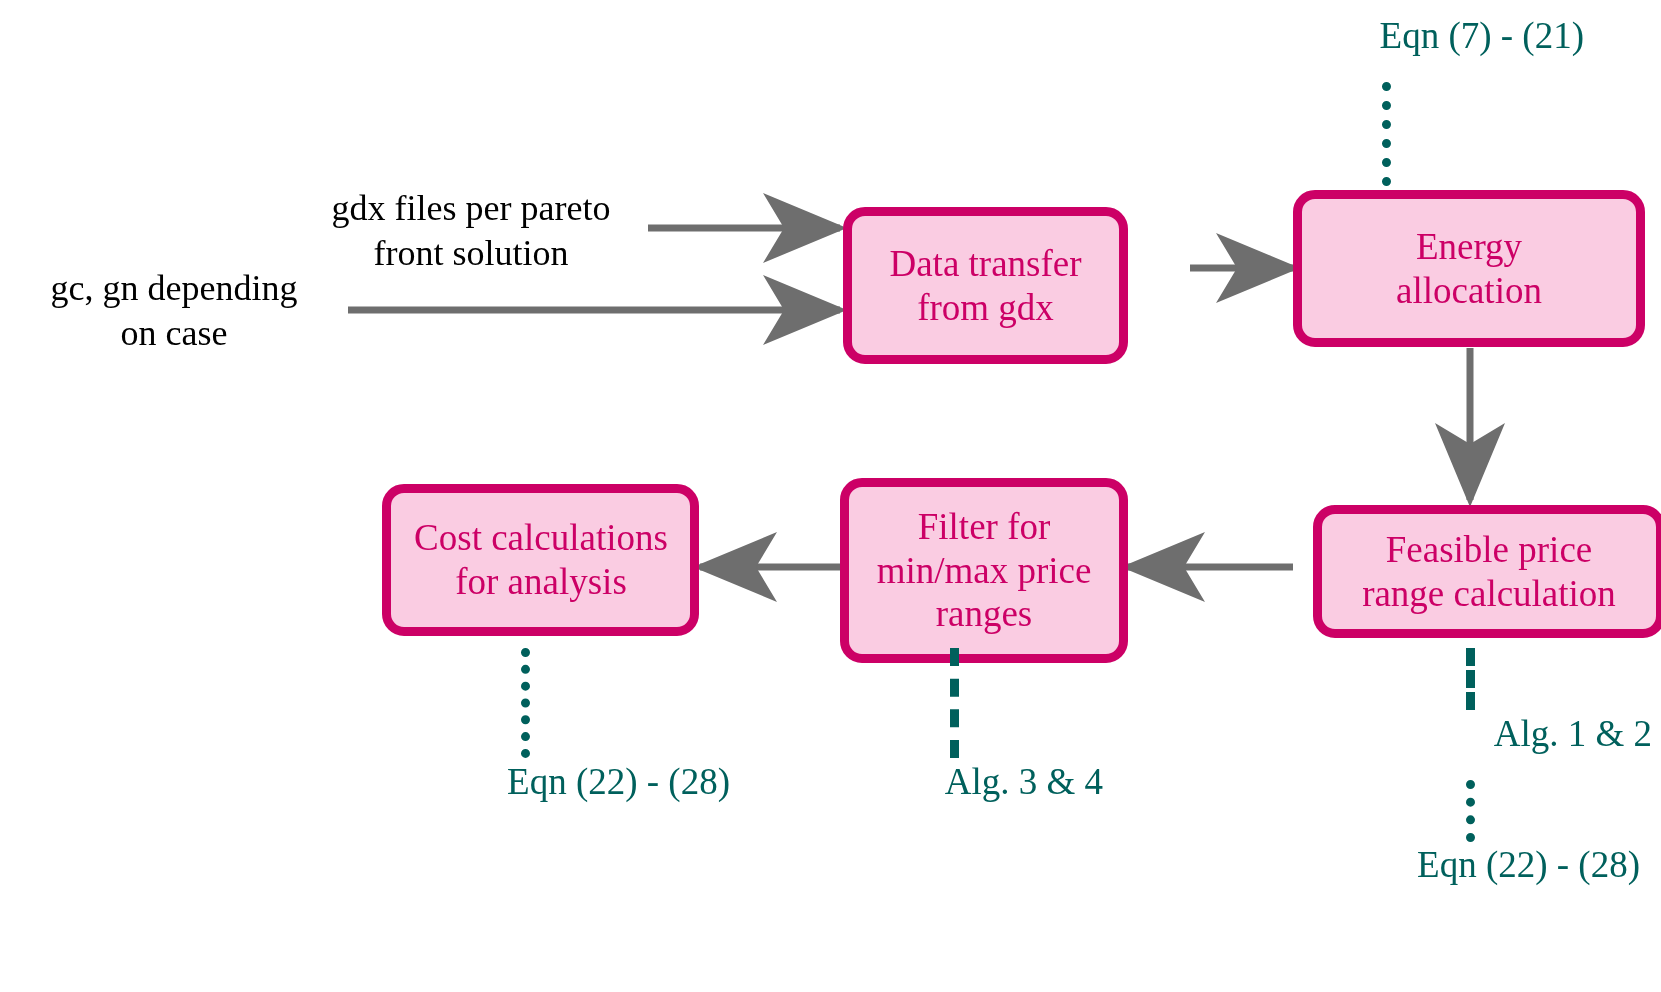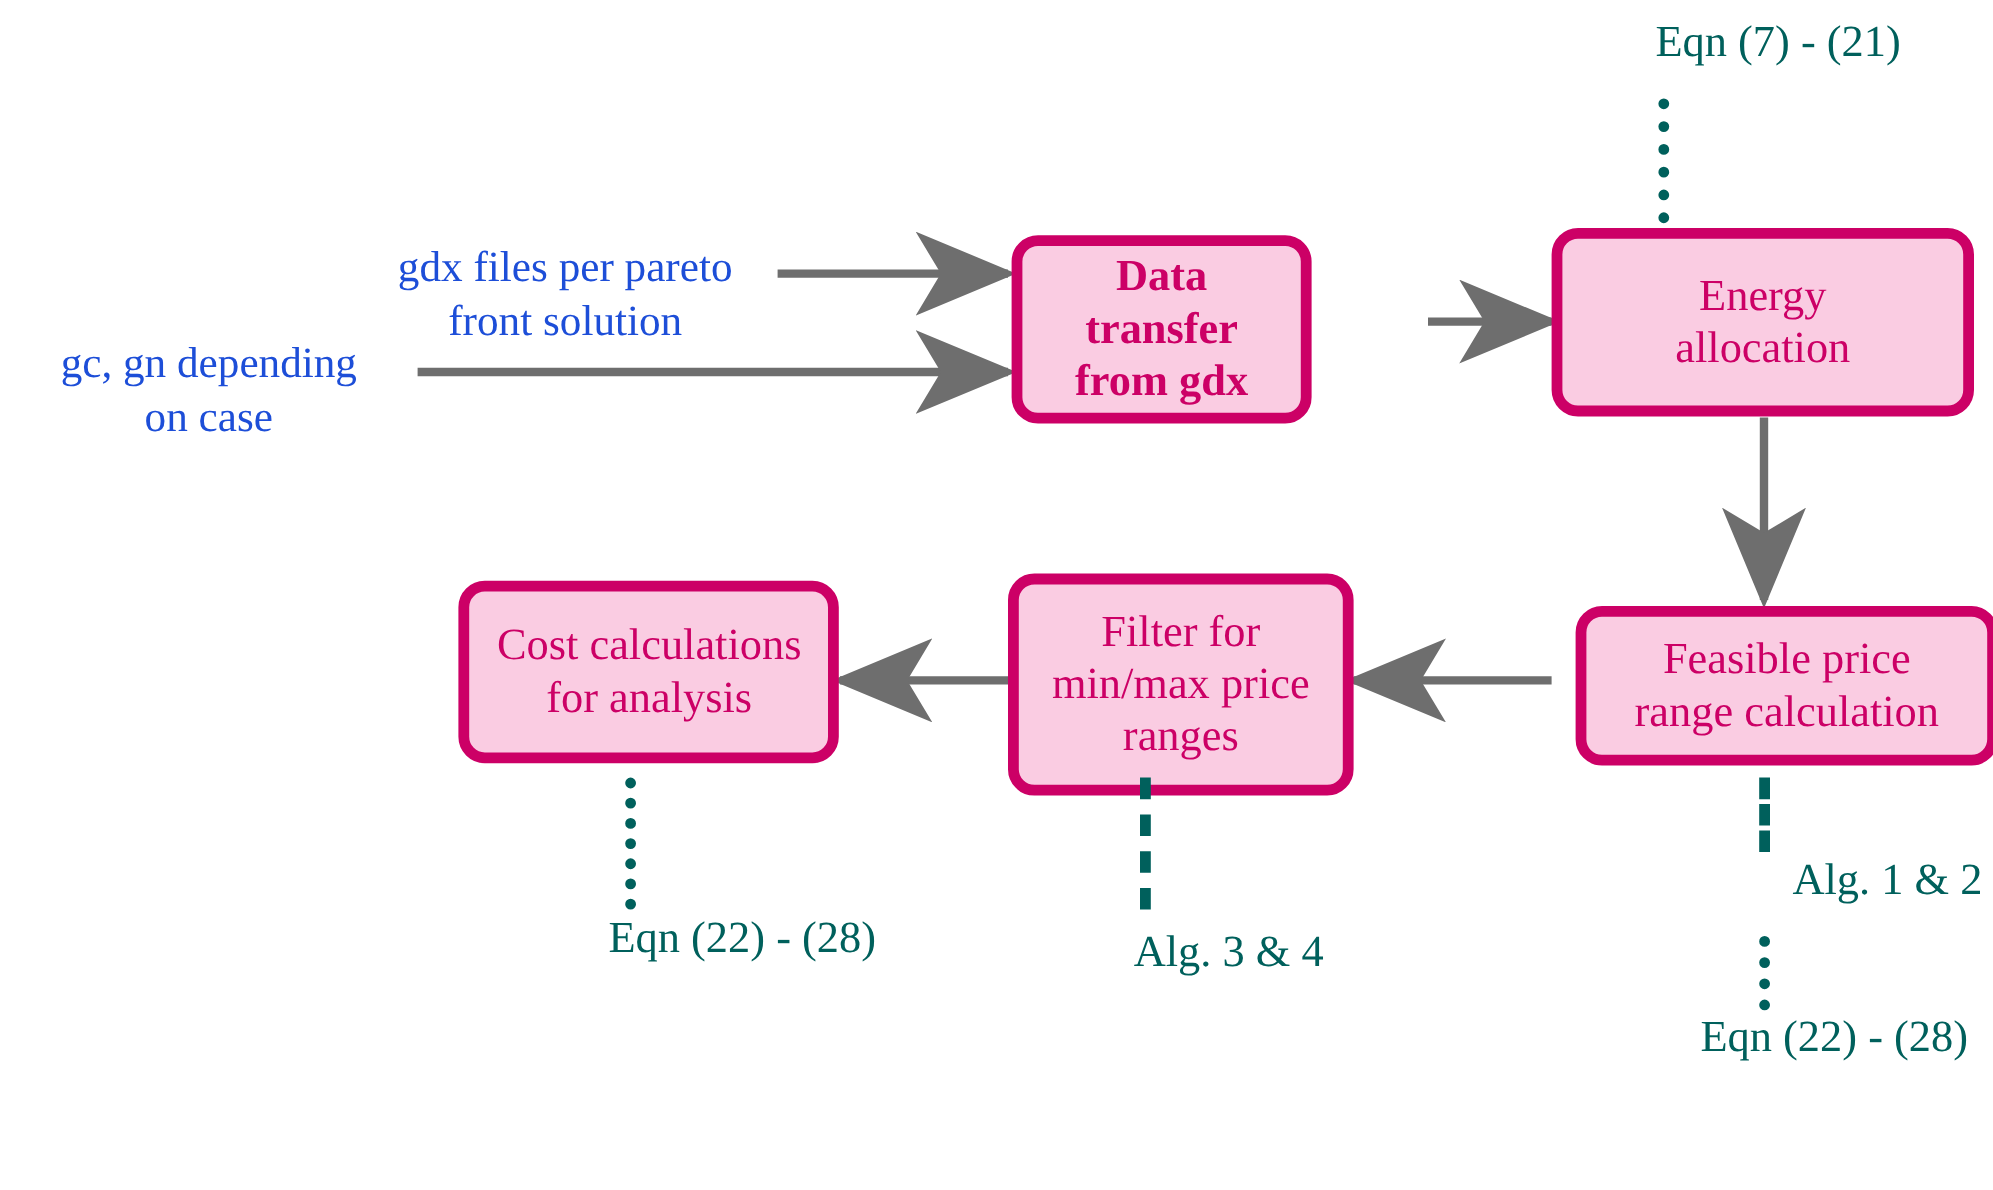--- a/index.html
+++ b/index.html
@@ -32,27 +32,26 @@
     text-align: center;
     display: flex;
     align-items: center;
     justify-content: center;
     padding: 4px 10px;
     white-space: pre-line;
   }
   
   .gray-label {
     position: absolute;
-    color: #1d4ed8;
+    color: #000000;
     font-family: "Liberation Serif", "DejaVu Serif", serif;
     font-size: 36px;
     line-height: 1.25;
     text-align: center;
     white-space: pre-line;
-    margin-top: 14px;
   }
   
   .teal-label {
     position: absolute;
     color: #00605C;
     font-family: "Liberation Serif", "DejaVu Serif", serif;
     font-size: 37px;
     line-height: 1.2;
     text-align: right;
     white-space: nowrap;
@@ -100,21 +99,21 @@
 
     <line x1="840" y1="567" x2="700" y2="567" stroke="#6E6E6E" stroke-width="7" marker-end="url(#ah)"></line>
   </svg>
 
   <div class="gray-label" style="left:286px; top:186px; width:370px;">gdx files per pareto
 front solution</div>
 
   <div class="gray-label" style="left:0px; top:266px; width:348px;">gc, gn depending
 on case</div>
 
-  <div class="node" style="left:843px; top:196px; width:250px; height:157px;font-weight:bold;">Data transfer
+  <div class="node" style="left:843px; top:207px; width:285px; height:157px;">Data transfer
 from gdx</div>
 
   <div class="node" style="left:1293px; top:190px; width:352px; height:157px;">Energy
 allocation</div>
 
   <div class="node" style="left:1313px; top:505px; width:352px; height:133px;">Feasible price
 range calculation</div>
 
   <div class="node" style="left:840px; top:478px; width:288px; height:185px;">Filter for
 min/max price
@@ -126,18 +125,18 @@
   <div class="teal-label" style="left:1204px; top:14px; width:380px;">Eqn (7) - (21)</div>
   <div class="leader dotted" style="left:1382px; top:82px; height:104px;"></div>
 
   <div class="leader dashed" style="left:1466px; top:648px; height:62px;"></div>
   <div class="teal-label" style="left:1282px; top:712px; width:370px;">Alg. 1 &amp; 2</div>
 
   <div class="leader dotted" style="left:1466px; top:780px; height:62px;"></div>
   <div class="teal-label" style="left:1240px; top:843px; width:400px;">Eqn (22) - (28)</div>
 
   <div class="leader dashed" style="left:950px; top:648px; height:110px;"></div>
-  <div class="teal-label" style="left:803px; top:760px; width:300px;margin-top:12px;">Alg. 3 &amp; 4</div>
+  <div class="teal-label" style="left:803px; top:760px; width:300px;">Alg. 3 &amp; 4</div>
 
   <div class="leader dotted" style="left:521px; top:648px; height:110px;"></div>
   <div class="teal-label" style="left:330px; top:760px; width:400px;">Eqn (22) - (28)</div>
 
 </div>
 
 </body></html>

